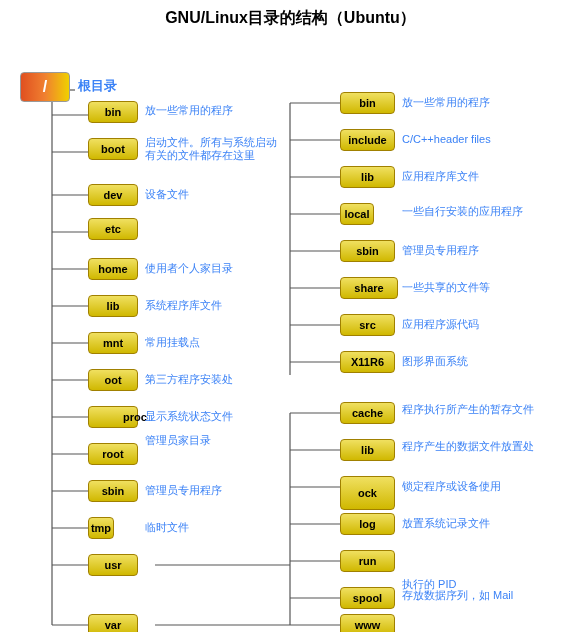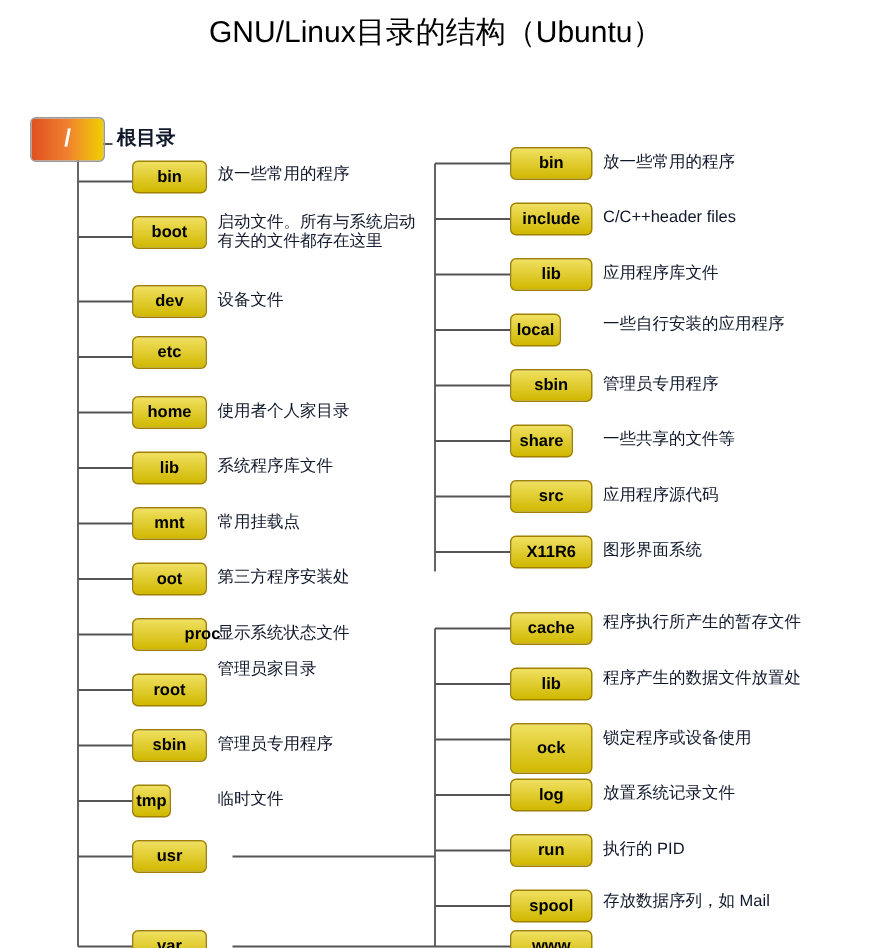--- a/index.html
+++ b/index.html
@@ -7,22 +7,22 @@
       width: 581px;
       height: 632px;
       background: #fff;
       font-family: SimSun, '宋体', Arial, sans-serif;
       font-size: 12px;
       overflow: hidden;
       position: relative;
     }
     .page-title {
       text-align: center;
-      font-size: 20px;
-      font-weight: normal;
+      font-size: 16px;
+      font-weight: bold;
       color: #000;
       padding: 8px 0 6px 0;
     }
     .diagram {
       position: relative;
       width: 581px;
       height: 600px;
     }
     .node {
       position: absolute;
@@ -43,21 +43,21 @@
       font-size: 13px;
       font-weight: bold;
     }
     .node-yellow {
       background: linear-gradient(to bottom, #f0e060, #d0b800);
       border: 1px solid #a08000;
     }
     .label {
       position: absolute;
       font-size: 11px;
-      color: #0f172a;
+      color: #3b82f6;
       line-height: 1.3;
     }
     svg.lines {
       position: absolute;
       top: 0; left: 0;
       width: 581px;
       height: 600px;
       pointer-events: none;
     }
     svg.lines line, svg.lines path {
@@ -162,26 +162,26 @@
   <div class="node node-yellow" style="left:340px; top:57px; width:55px; height:22px;">bin</div>
   <div class="label" style="left:402px; top:60px;">放一些常用的程序</div>
 
   <div class="node node-yellow" style="left:340px; top:94px; width:55px; height:22px;">include</div>
   <div class="label" style="left:402px; top:97px;">C/C++header files</div>
 
   <div class="node node-yellow" style="left:340px; top:131px; width:55px; height:22px;">lib</div>
   <div class="label" style="left:402px; top:134px;">应用程序库文件</div>
 
   <div class="node node-yellow" style="left:340px; top:168px; width:34px; height:22px;">local</div>
-  <div class="label" style="left:402px; top:169px; width:165px;font-family:Liberation Mono, monospace;">一些自行安装的应用程序</div>
+  <div class="label" style="left:402px; top:169px; width:165px;">一些自行安装的应用程序</div>
 
   <div class="node node-yellow" style="left:340px; top:205px; width:55px; height:22px;">sbin</div>
   <div class="label" style="left:402px; top:208px;">管理员专用程序</div>
 
-  <div class="node node-yellow" style="left:340px; top:242px; width:42px; height:22px;">share</div>
+  <div class="node node-yellow" style="left:340px; top:242px; width:58px; height:22px;">share</div>
   <div class="label" style="left:402px; top:245px;">一些共享的文件等</div>
 
   <div class="node node-yellow" style="left:340px; top:279px; width:55px; height:22px;">src</div>
   <div class="label" style="left:402px; top:282px;">应用程序源代码</div>
 
   <div class="node node-yellow" style="left:340px; top:316px; width:55px; height:22px;">X11R6</div>
   <div class="label" style="left:402px; top:319px;">图形界面系统</div>
 
   <div class="node node-yellow" style="left:340px; top:367px; width:55px; height:22px;">cache</div>
   <div class="label" style="left:402px; top:368px; width:160px; line-height:1.2;">程序执行所产生的暂存文件</div>
@@ -189,21 +189,21 @@
   <div class="node node-yellow" style="left:340px; top:404px; width:55px; height:22px;">lib</div>
   <div class="label" style="left:402px; top:405px; width:160px; line-height:1.2;">程序产生的数据文件放置处</div>
 
   <div class="node node-yellow" style="left:340px; top:441px; width:55px; height:34px;">ock</div>
   <div class="label" style="left:402px; top:444px;">锁定程序或设备使用</div>
 
   <div class="node node-yellow" style="left:340px; top:478px; width:55px; height:22px;">log</div>
   <div class="label" style="left:402px; top:481px;">放置系统记录文件</div>
 
   <div class="node node-yellow" style="left:340px; top:515px; width:55px; height:22px;">run</div>
-  <div class="label" style="left:402px; top:518px;">执行的 PID</div>
+  <div class="label" style="left:402px; top:542px;">执行的 PID</div>
 
   <div class="node node-yellow" style="left:340px; top:552px; width:55px; height:22px;">spool</div>
   <div class="label" style="left:402px; top:553px; width:160px;">存放数据序列，如 Mail</div>
 
   <div class="node node-yellow" style="left:340px; top:579px; width:55px; height:22px;">www</div>
   <div class="label" style="left:402px; top:610px;">预设网页放置处</div>
 
 </div>
 
 </body></html>

